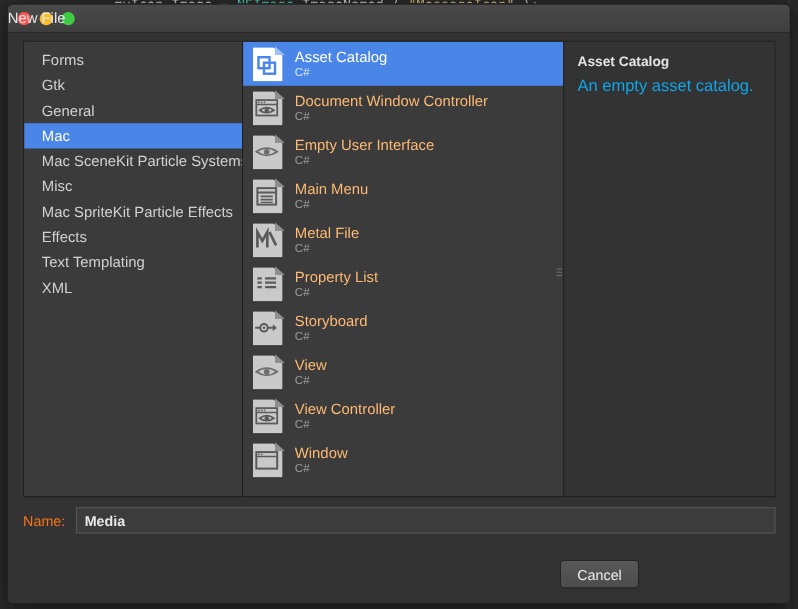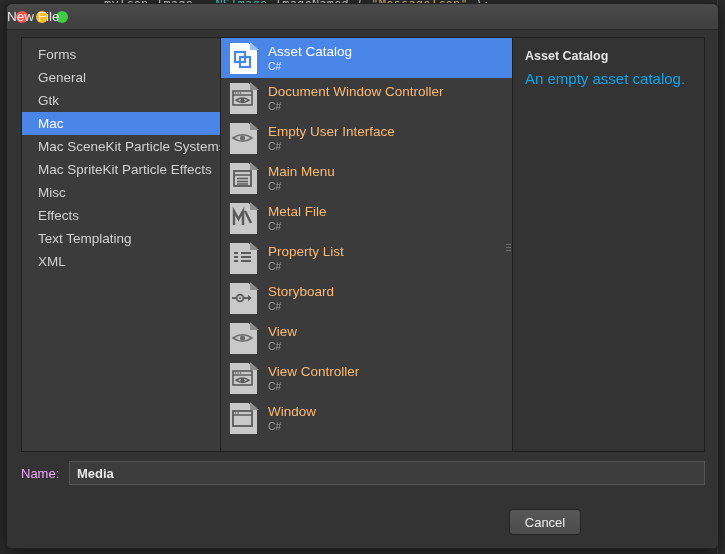--- a/index.html
+++ b/index.html
@@ -160,21 +160,21 @@
     position: absolute; left: 0; top: 0; width: 27px; height: 31px;
   }
 
   
   .name-row {
     position: absolute; left: 14px; top: 431px;
     width: 684px; height: 24px;
     display: flex; align-items: center;
   }
   .name-label {
-    color: #f0abfc; font-size: 13px; width: 48px;
+    color: #f97316; font-size: 13px; width: 48px;
   }
   .name-input {
     flex: 1; height: 24px;
     background: #3c3c3c;
     border: 1px solid #555555;
     color: #e9e9e9;
     font-family: "Liberation Sans", sans-serif;
     font-size: 13px;
     padding: 0 7px;
     outline: none;
@@ -217,26 +217,26 @@
     </div>
     <div class="title-text">New File</div>
   </div>
 
   <div class="dialog-body">
 
     <div class="panes">
 
       <div class="pane-left" id="category-list">
           <div class="cat-item"><span>Forms</span></div>
+          <div class="cat-item"><span>Gtk</span></div>
           <div class="cat-item"><span>General</span></div>
-          <div class="cat-item"><span>Gtk</span></div>
           <div class="cat-item selected"><span>Mac</span></div>
           <div class="cat-item"><span>Mac SceneKit Particle Systems</span></div>
+          <div class="cat-item"><span>Misc</span></div>
           <div class="cat-item"><span>Mac SpriteKit Particle Effects</span></div>
-          <div class="cat-item"><span>Misc</span></div>
           <div class="cat-item"><span>Effects</span></div>
           <div class="cat-item"><span>Text Templating</span></div>
           <div class="cat-item"><span>XML</span></div>
         </div>
 
       <div class="pane-mid" id="template-list">
         <div class="splitter-grip">
             <i></i>
             <i></i>
             <i></i>

